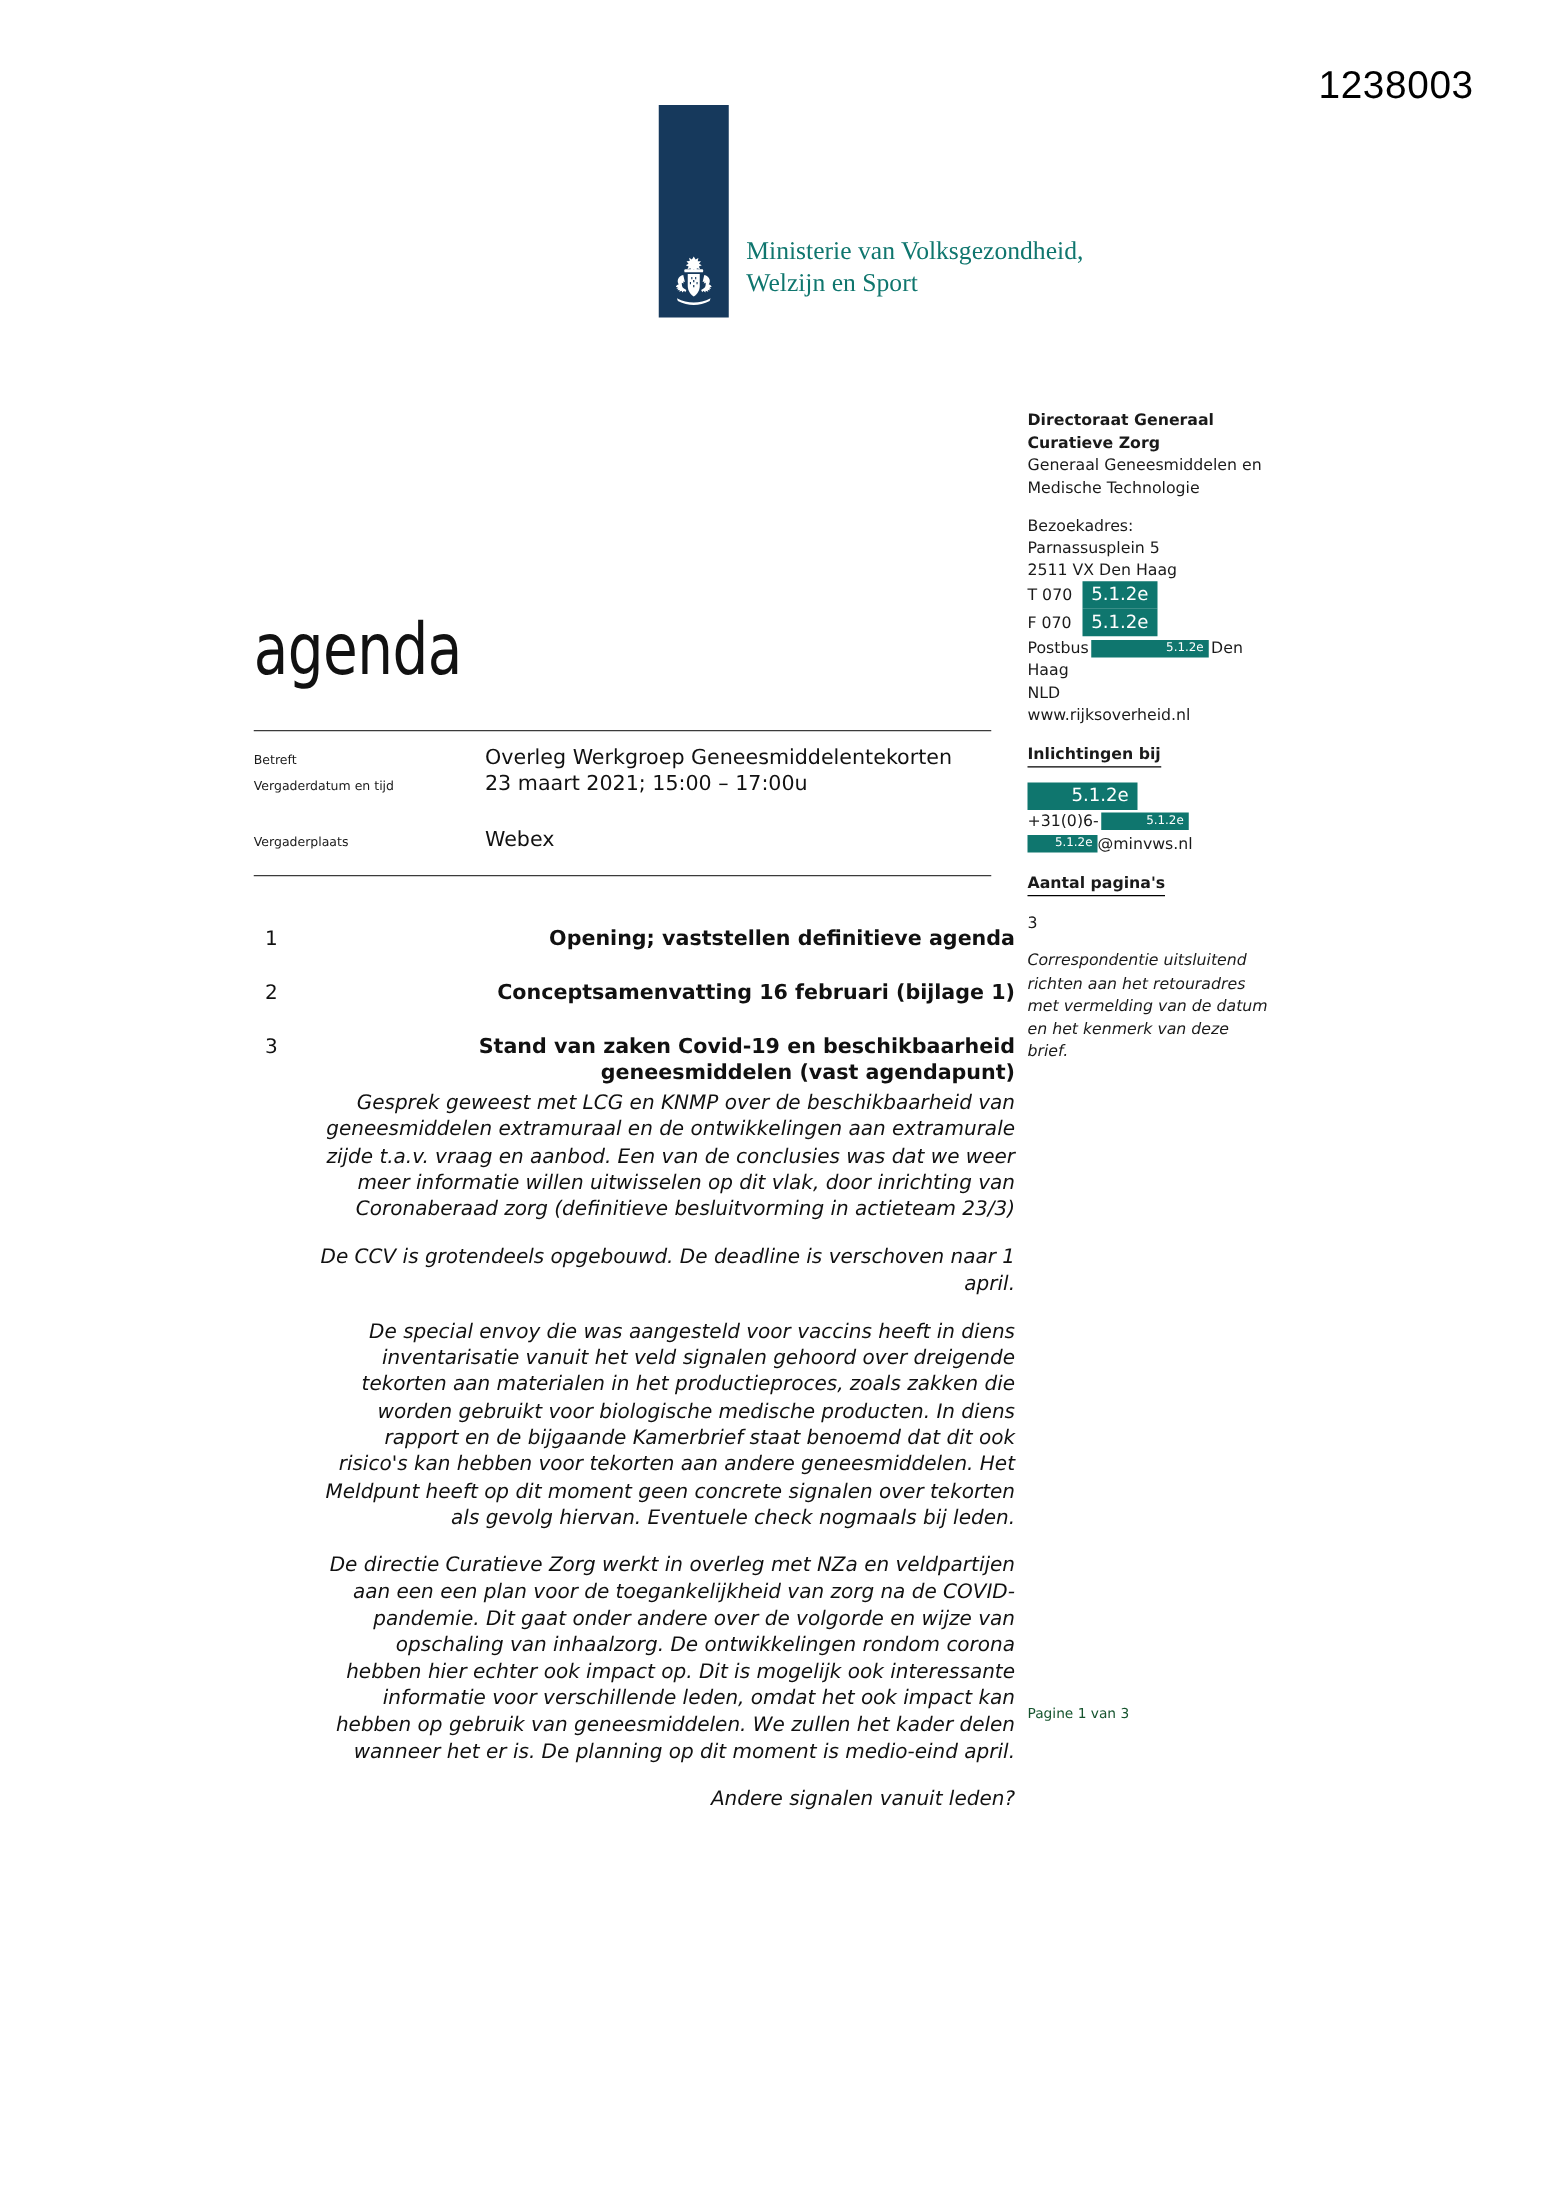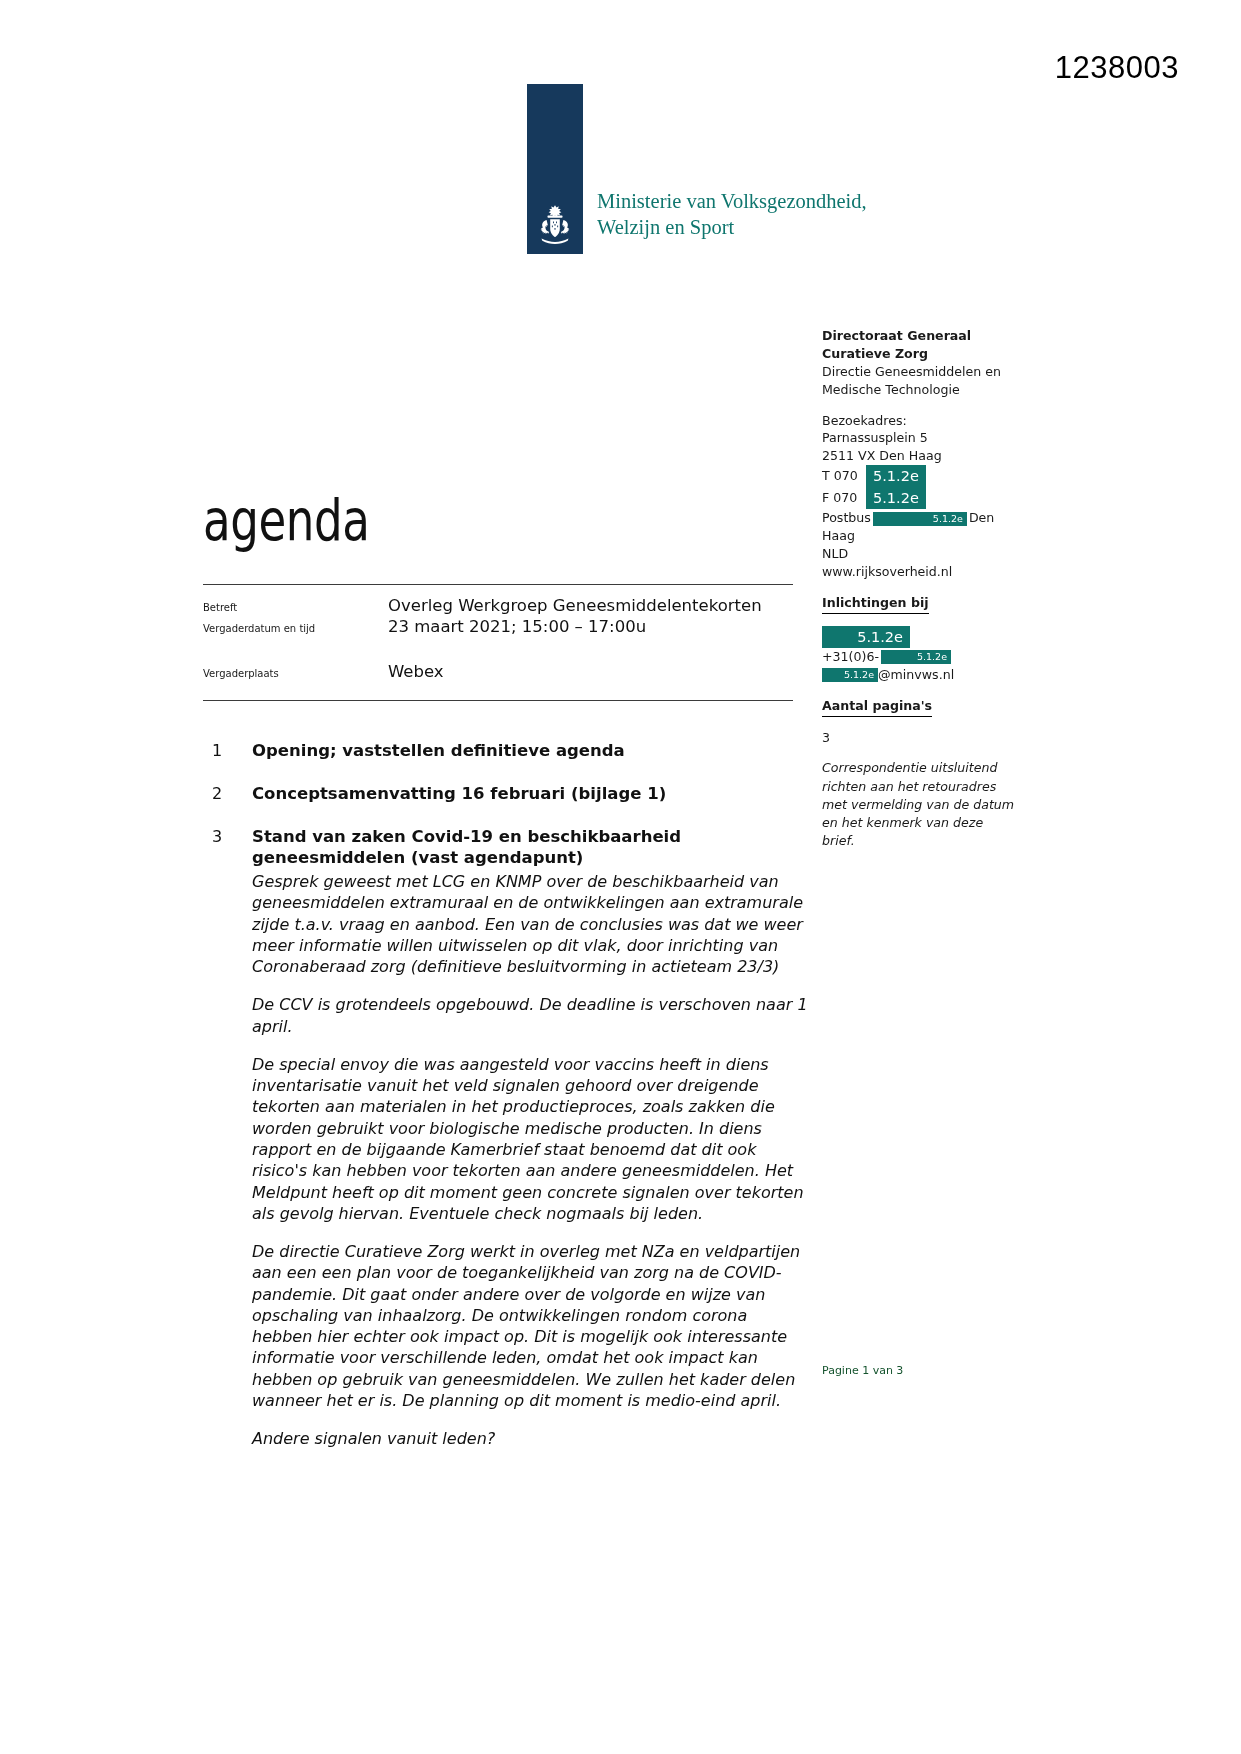--- a/index.html
+++ b/index.html
@@ -182,20 +182,21 @@
     margin-bottom: 21px;
   }
   .item-num {
     flex: 0 0 40px;
     font-size: 16px;
     color: #111;
     padding-top: 1px;
   }
   .item-body {
     flex: 1 1 auto;
+    text-align: right;
   }
   .item-title {
     font-size: 16.5px;
     font-weight: bold;
     line-height: 1.32;
     color: #111;
   }
   .item-para {
     font-size: 16px;
     font-style: italic;
@@ -246,21 +247,21 @@
     </div>
     <div class="logo-text">
       <div>Ministerie van Volksgezondheid,</div>
       <div>Welzijn en Sport</div>
     </div>
   </div>
 
   <div class="info-col">
     <div class="bold">Directoraat Generaal</div>
     <div class="bold">Curatieve Zorg</div>
-    <div>Directie Geneesmiddelen en</div>
+    <div>Generaal Geneesmiddelen en</div>
     <div>Medische  Technologie</div>
 
     <div class="gap"></div>
 
     <div>Bezoekadres:</div>
     <div>Parnassusplein 5</div>
     <div>2511 VX Den Haag</div>
 
     <div class="phone-row">
       <span class="label">T  070</span><span class="redact lg">5.1.2e</span>

